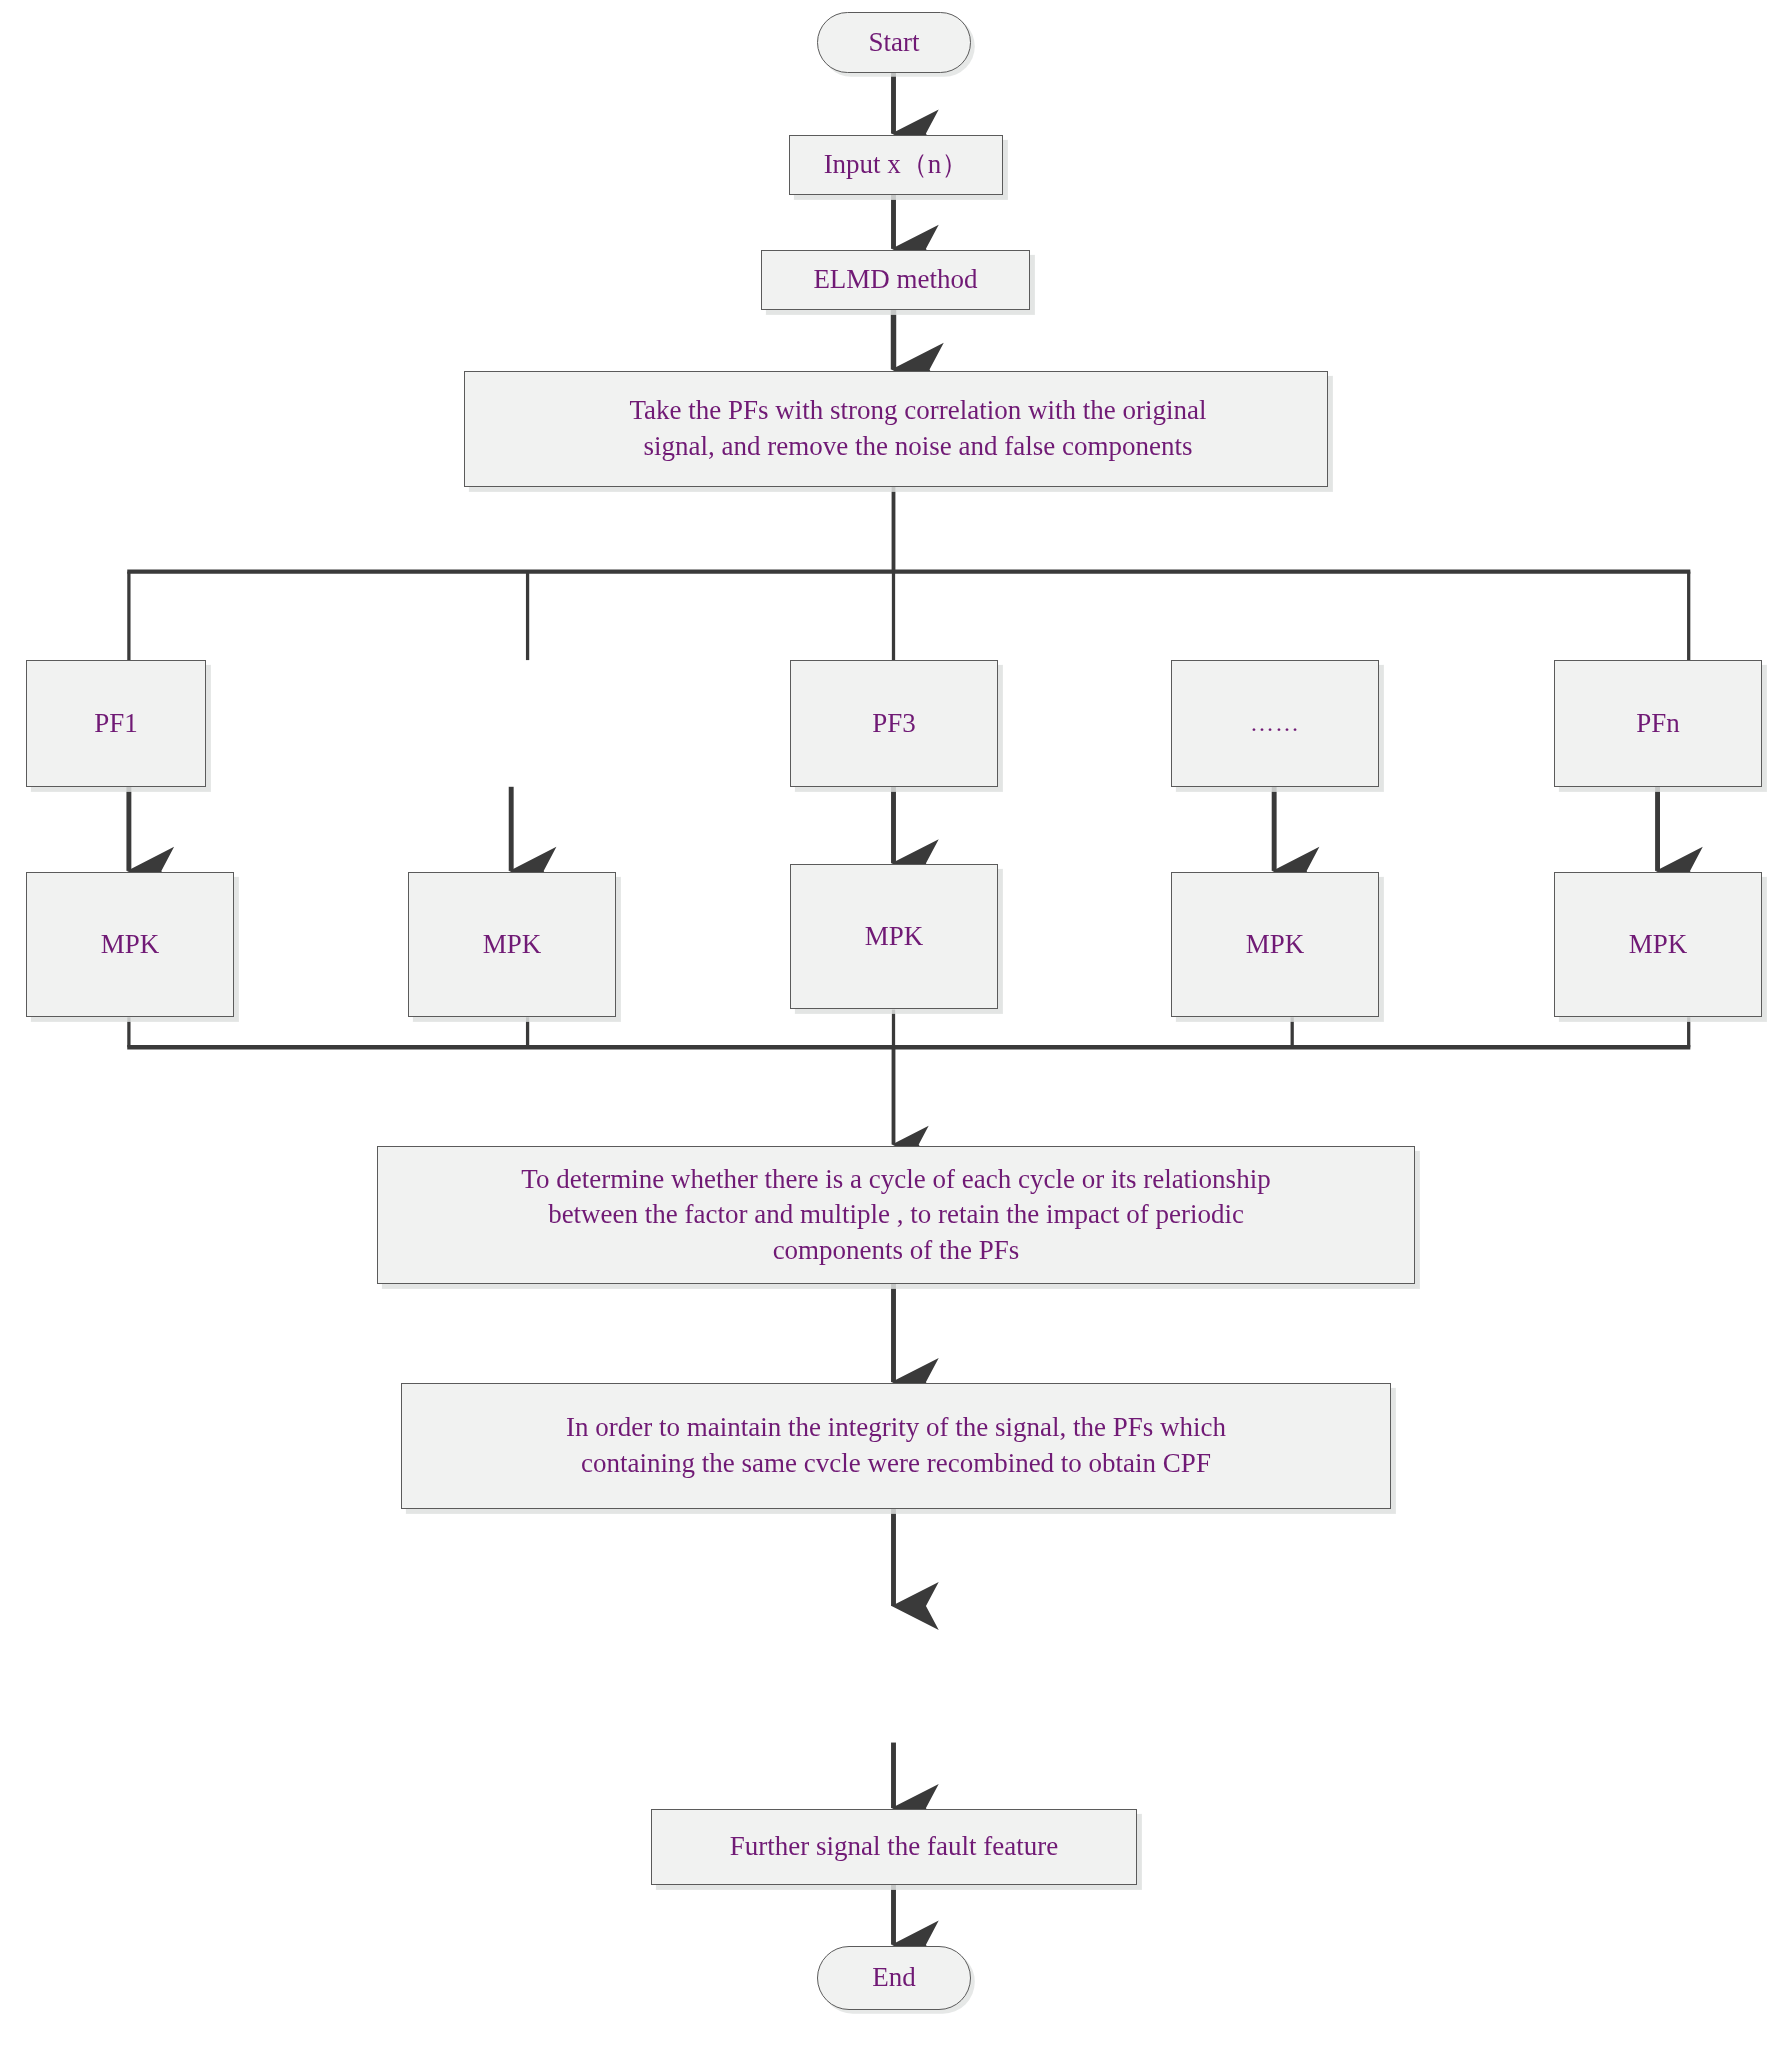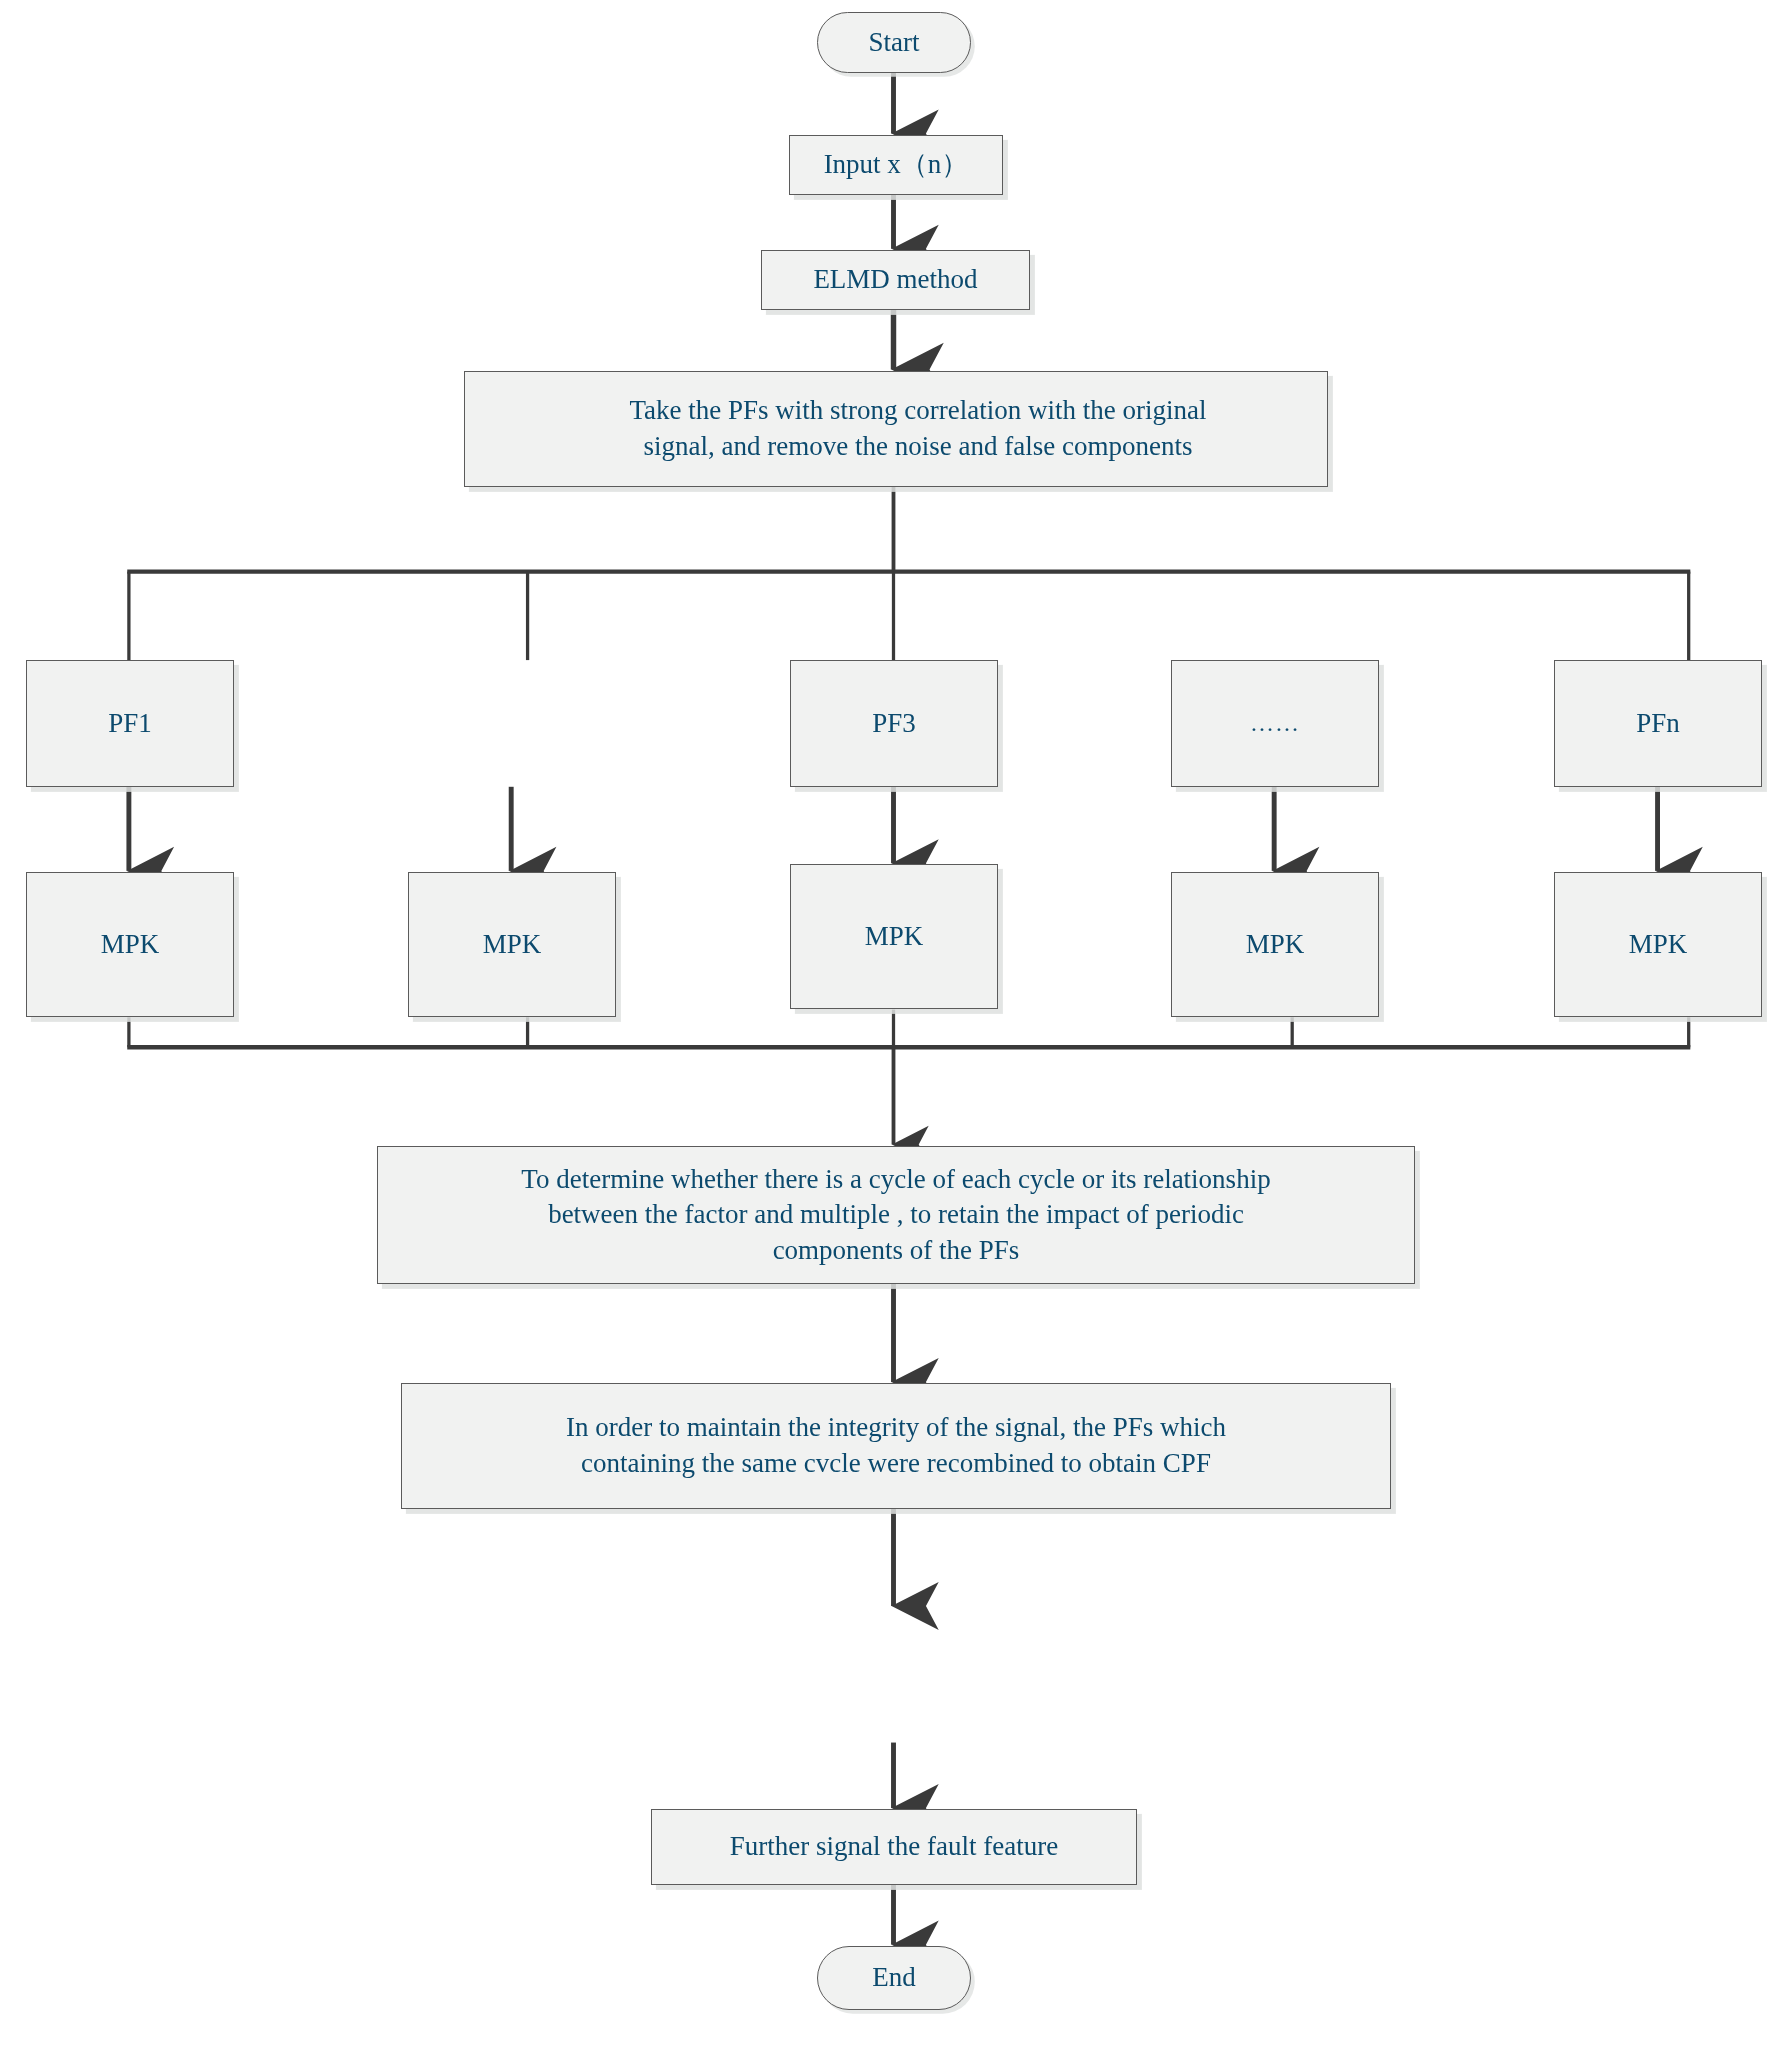--- a/index.html
+++ b/index.html
@@ -28,21 +28,21 @@
   }
   .node {
     position: absolute;
     box-sizing: border-box;
     background: #f1f2f1;
     border: 1.1px solid #5b5b5b;
     display: flex;
     align-items: center;
     justify-content: flex-start;
     text-align: center;
-    color: #0c4a6e;
+    color: #701a75;
     box-shadow: 4.9px 4.9px 0 0 rgba(222,224,223,0.85);
   }
   .node .label {
     display: block;
     width: 100%;
     padding: 0 9.8px;
     box-sizing: border-box;
     line-height: 1.32;
     white-space: pre-line;
   }
@@ -119,21 +119,21 @@
 
   <div class="node t-44" style="left:761px; top:250px; width:269px; height:60px;">
     <span class="label">ELMD method</span>
   </div>
 
   <div class="node t-44" style="left:464px; top:371px; width:864px; height:116px;padding-left:44px;">
     <span class="label">Take the PFs with strong correlation with the original
 signal, and remove the noise and false components</span>
   </div>
 
-  <div class="node t-44" style="left:26px; top:660px; width:208px; height:127px;">
+  <div class="node t-44" style="left:26px; top:660px; width:180px; height:127px;">
     <span class="label">PF1</span>
   </div>
   <div class="node t-44" style="left:790px; top:660px; width:208px; height:127px;">
     <span class="label">PF3</span>
   </div>
   <div class="node dots" style="left:1171px; top:660px; width:208px; height:127px;">
     <span class="label">……</span>
   </div>
   <div class="node t-44" style="left:1554px; top:660px; width:208px; height:127px;">
     <span class="label">PFn</span>

